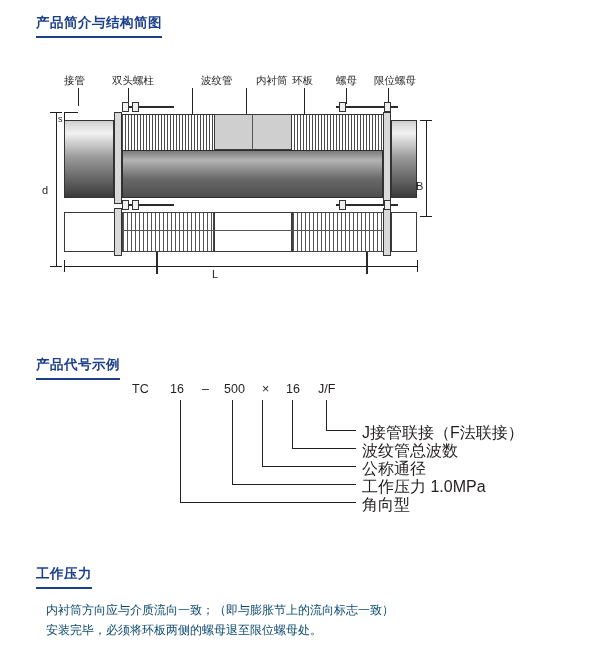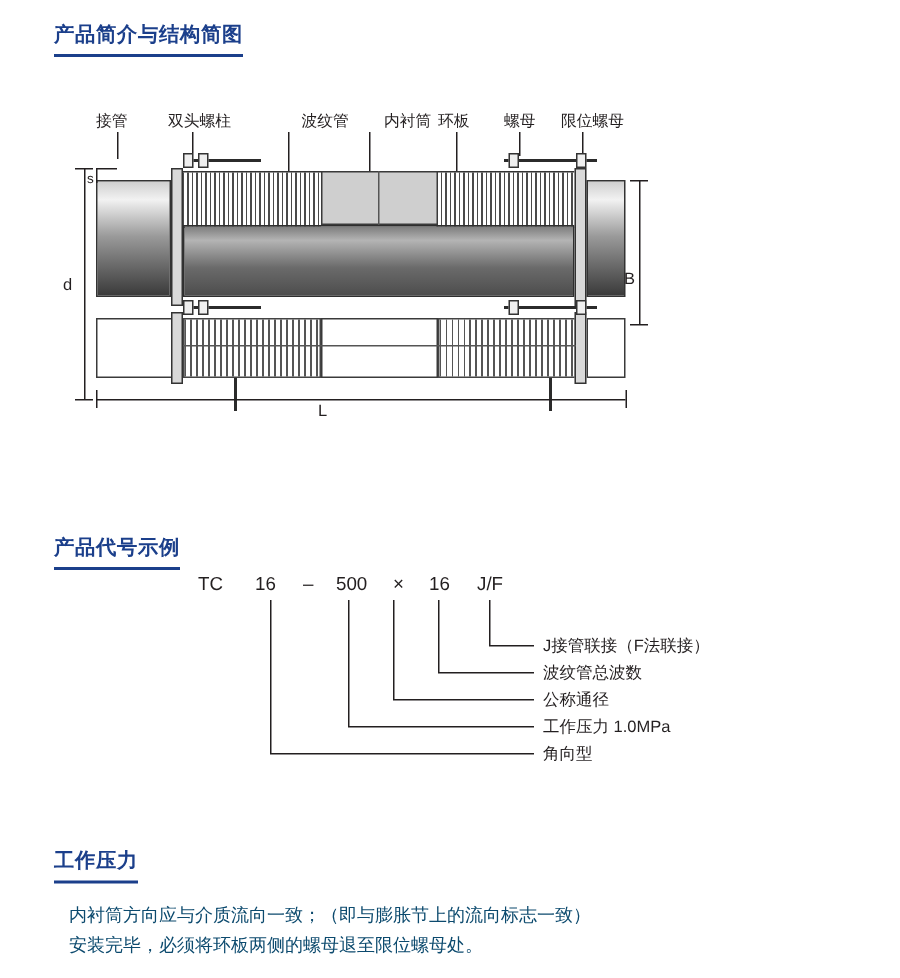--- a/index.html
+++ b/index.html
@@ -139,21 +139,21 @@
     width: 500px;
     height: 160px;
   }
   .code-token {
     position: absolute;
     font-size: 12.5px;
     white-space: nowrap;
   }
   .code-desc {
     position: absolute;
-    font-size: 11px;
+    font-size: 16px;
     white-space: nowrap;
   }
   .tick { position: absolute; background: #231f20; }
 
   
   .notes {
     position: absolute;
     left: 46px;
     top: 600px;
     width: 520px;

